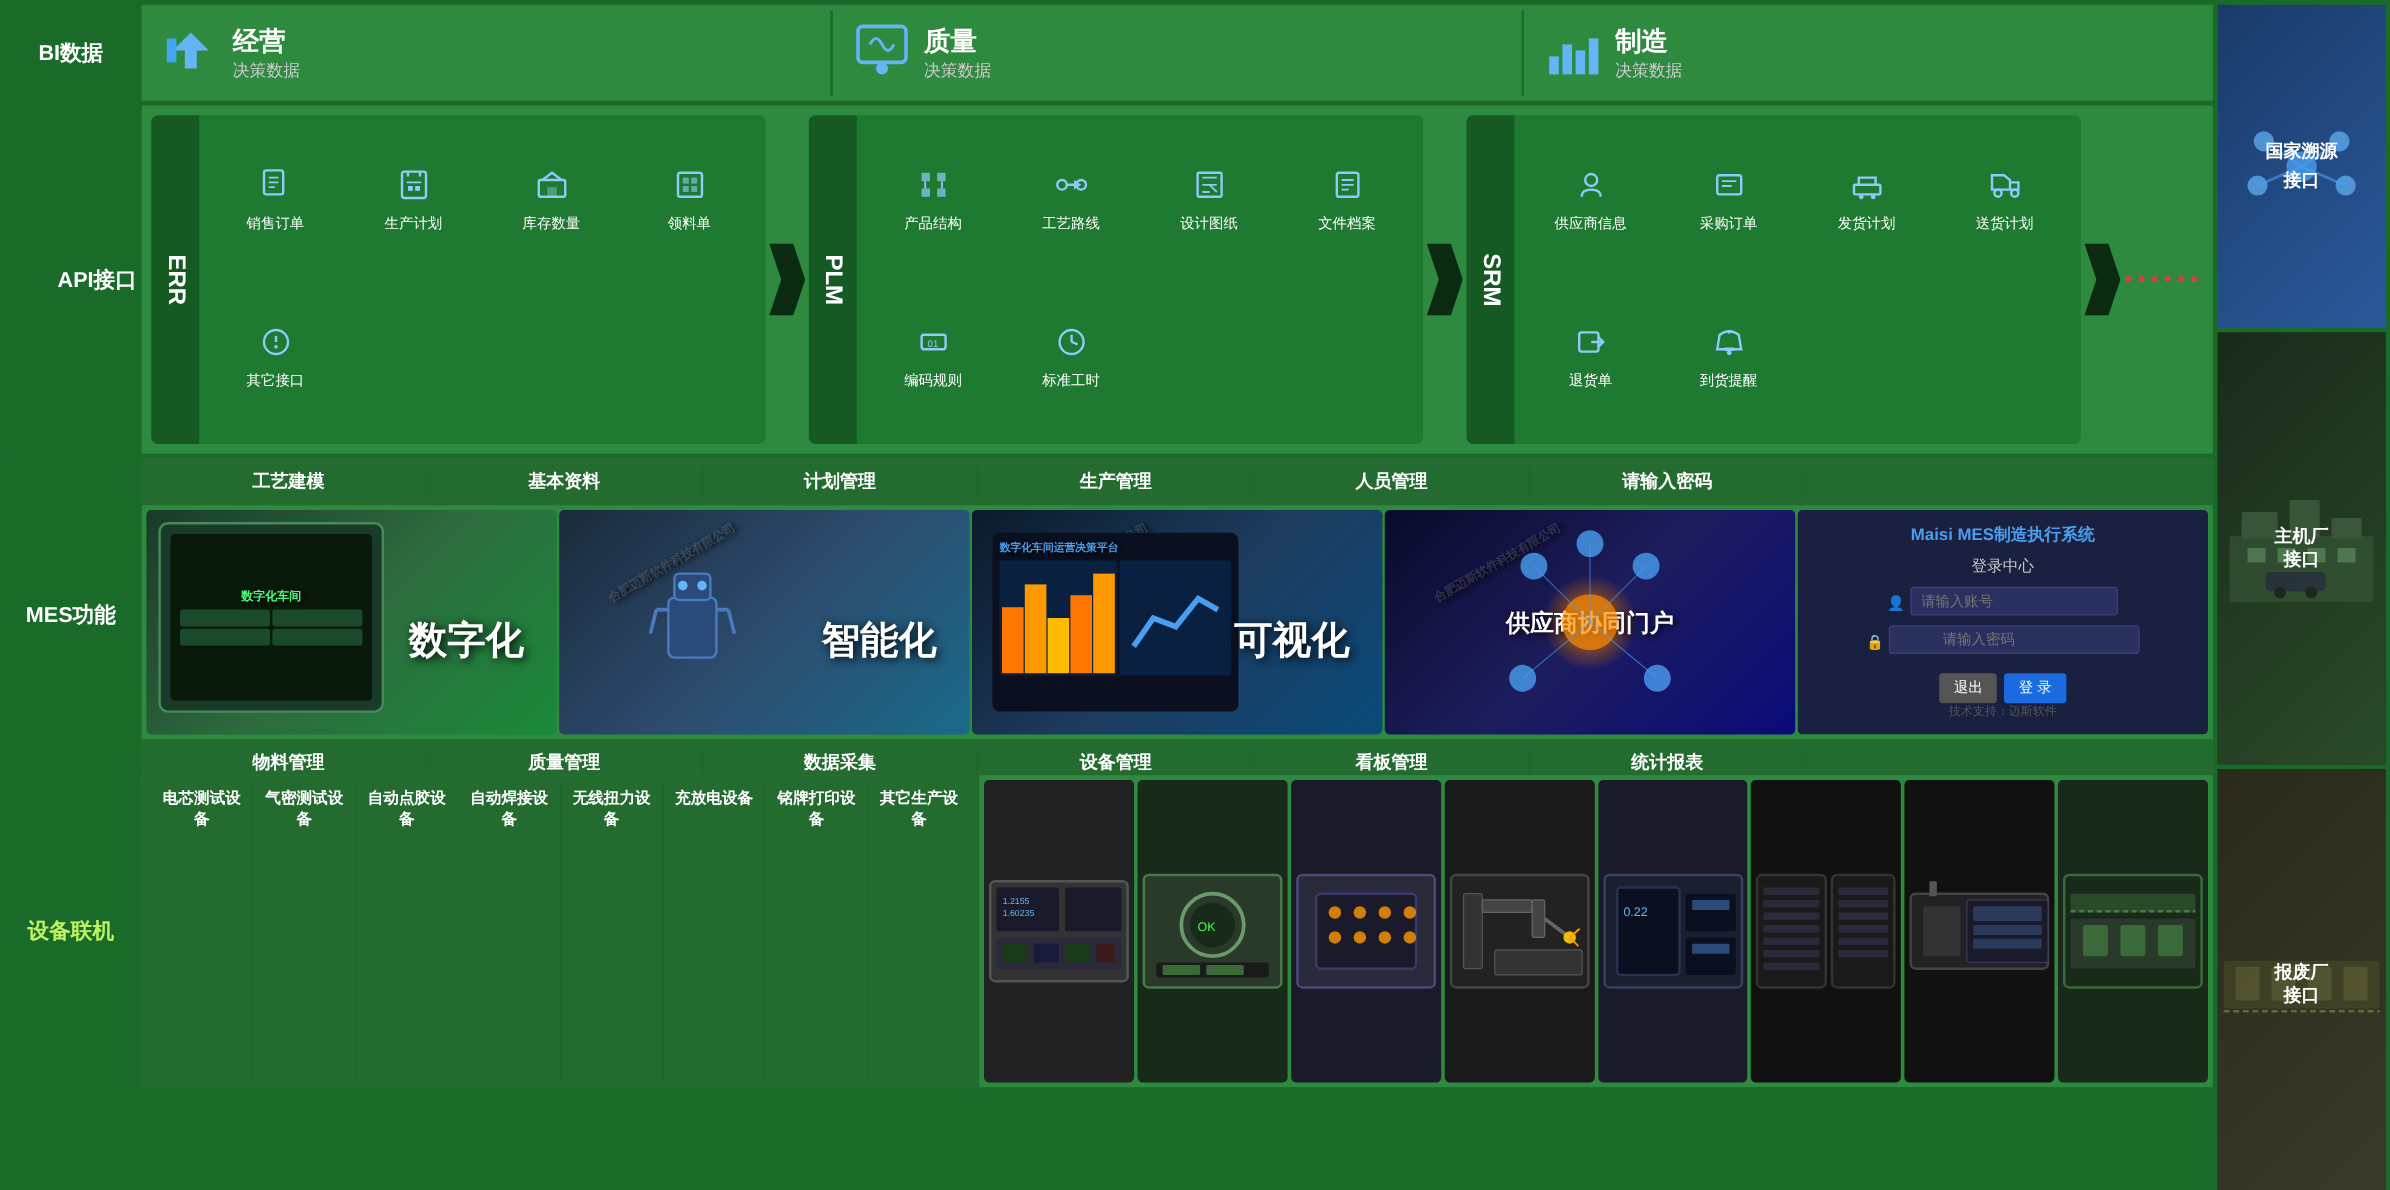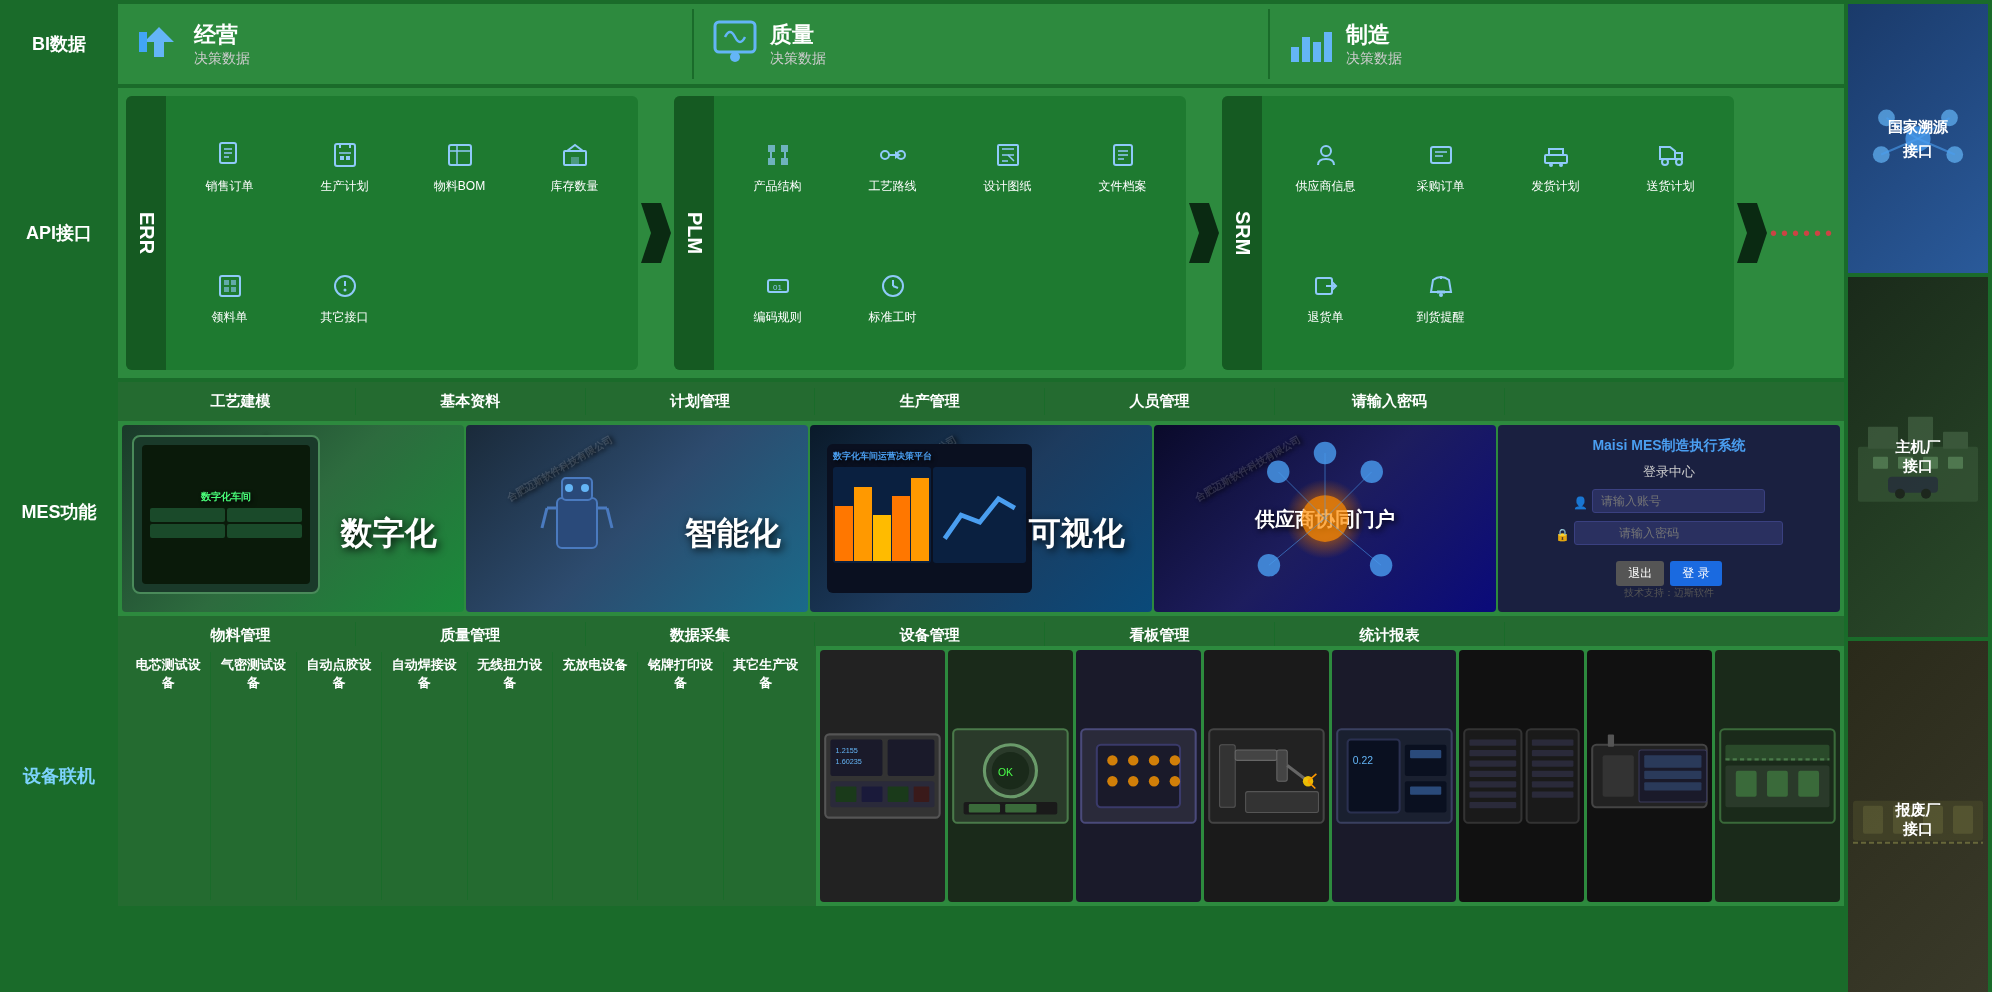--- a/index.html
+++ b/index.html
@@ -103,21 +103,21 @@
       gap: 4px;
     }
 
     .api-label {
       background: #1a6b2a;
       color: white;
       font-size: 18px;
       font-weight: bold;
       display: flex;
       align-items: center;
-      justify-content: center;
+      justify-content: flex-end;
       width: 110px;
       min-width: 110px;
     }
 
     .api-content {
       flex: 1;
       background: #2d8a3e;
       display: flex;
       align-items: stretch;
       gap: 3px;
@@ -193,21 +193,21 @@
     
     .equip-row {
       grid-column: 1 / 3;
       grid-row: 4;
       display: flex;
       gap: 4px;
     }
 
     .equip-label {
       background: #1a6b2a;
-      color: #7dd3fc;
+      color: #bef264;
       font-size: 18px;
       font-weight: bold;
       display: flex;
       align-items: center;
       justify-content: center;
       width: 110px;
       min-width: 110px;
     }
 
     .equip-content {
@@ -478,30 +478,20 @@
               <svg width="28" height="28" viewBox="0 0 28 28">
                   <rect x="4" y="3" width="20" height="22" rx="2" fill="none" stroke="#90caf9" stroke-width="2"></rect>
                   <line x1="9" y1="3" x2="9" y2="7" stroke="#90caf9" stroke-width="2"></line>
                   <line x1="19" y1="3" x2="19" y2="7" stroke="#90caf9" stroke-width="2"></line>
                   <line x1="8" y1="12" x2="20" y2="12" stroke="#90caf9" stroke-width="1.5"></line>
                   <rect x="9" y="15" width="4" height="4" fill="#90caf9"></rect>
                   <rect x="15" y="15" width="4" height="4" fill="#90caf9"></rect>
                 </svg>
             </div>
             <span>生产计划</span>
-          </div>
-          <div class="sys-item">
-            <div class="sys-item-icon">
-              <svg width="28" height="28" viewBox="0 0 28 28">
-                  <rect x="3" y="4" width="22" height="20" rx="2" fill="none" stroke="#90caf9" stroke-width="2"></rect>
-                  <line x1="3" y1="10" x2="25" y2="10" stroke="#90caf9" stroke-width="1.5"></line>
-                  <line x1="11" y1="4" x2="11" y2="24" stroke="#90caf9" stroke-width="1.5"></line>
-                </svg>
-            </div>
-            <span>物料BOM</span>
           </div>
           <div class="sys-item">
             <div class="sys-item-icon">
               <svg width="28" height="28" viewBox="0 0 28 28">
                   <rect x="3" y="10" width="22" height="14" rx="1" fill="none" stroke="#90caf9" stroke-width="2"></rect>
                   <path d="M6 10 L14 4 L22 10" fill="none" stroke="#90caf9" stroke-width="2"></path>
                   <rect x="10" y="16" width="8" height="8" fill="#90caf9" opacity="0.4"></rect>
                 </svg>
             </div>
             <span>库存数量</span>

